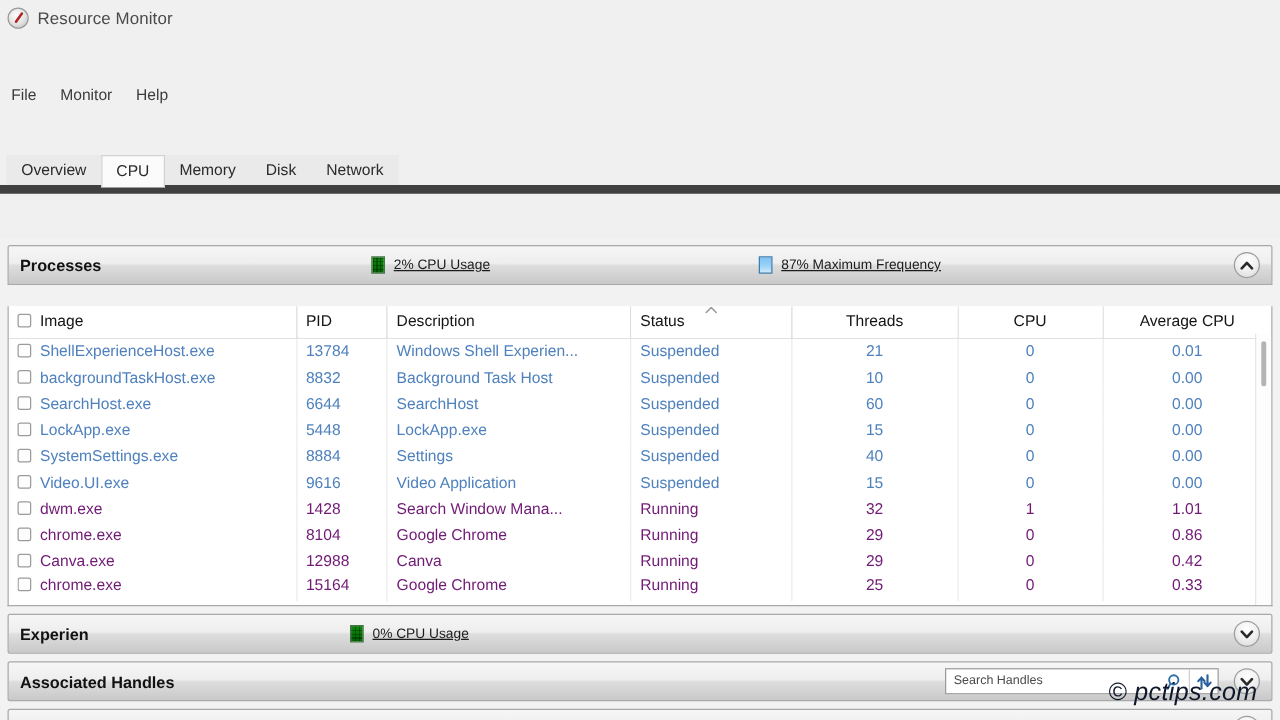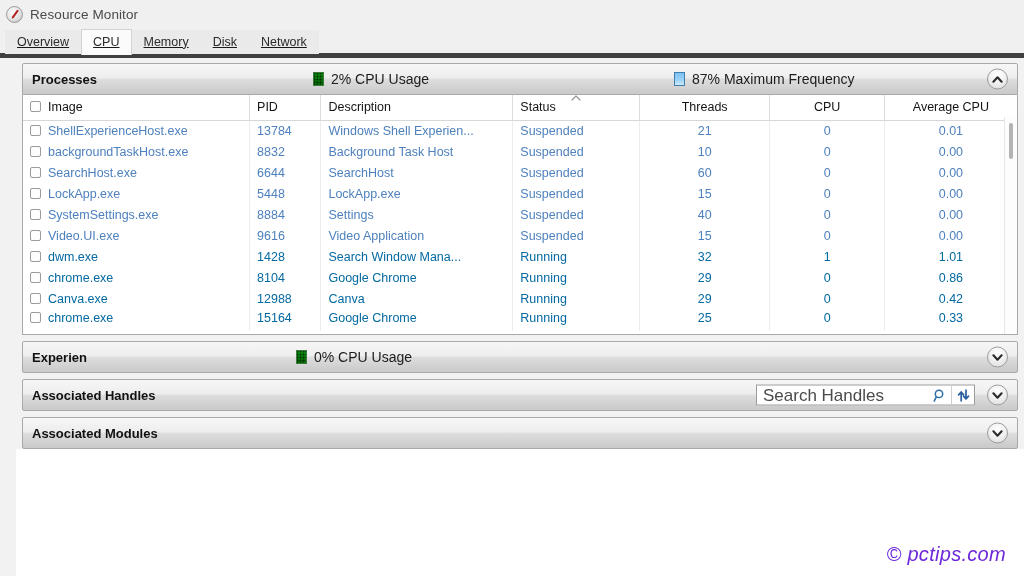--- a/index.html
+++ b/index.html
@@ -19,20 +19,21 @@
   }
 
   
   .window {
     width: 1024px;
     height: 576px;
     position: relative;
     background: #f0f0f0;
     display: flex;
     flex-direction: column;
+    gap: 36px;
   }
 
   .titlebar {
     height: 28px;
     background: #f0f0f0;
     display: flex;
     align-items: center;
     padding-left: 6px;
     flex: 0 0 auto;
   }
@@ -79,26 +80,25 @@
     padding: 2px 10px 2px 0;
     margin-right: 9px;
     cursor: default;
   }
 
   
   .tabstrip {
     height: 25px;
     background: #f0f0f0;
     display: flex;
-    align-items: center;
+    align-items: flex-start;
     padding-left: 5px;
-    border-bottom: 5px solid #404040;
+    border-bottom: 7px solid #404040;
     flex: 0 0 auto;
     position: relative;
-    text-decoration: underline;
   }
   .tab {
     font-size: 12.5px;
     color: #2b2b2b;
     padding: 4px 11px 5px 11px;
     background: #eaeaea;
     border: 1px solid transparent;
     border-bottom: none;
     cursor: default;
     position: relative;
@@ -111,21 +111,21 @@
     padding-top: 5px;
     padding-bottom: 6px;
     z-index: 2;
     top: 1px;
   }
 
   
   .content {
     flex: 1 1 auto;
     background: #f2f2f2;
-    padding: 5px 6px 0 22px;
+    padding: 5px 6px 0 6px;
     box-sizing: border-box;
     display: flex;
     flex-direction: column;
     overflow: hidden;
   }
 
   
   .section-bar {
     height: 32px;
     background: linear-gradient(to bottom, #f6f6f6 0%, #eeeeee 45%, #dddddd 52%, #c9c9c9 100%);
@@ -144,44 +144,45 @@
     color: #111;
     padding-left: 9px;
     white-space: nowrap;
   }
   .stat-group {
     display: flex;
     align-items: center;
     position: absolute;
   }
   .stat-group.cpu { left: 290px; }
-  .stat-group.freq { left: 651px; }
+  .stat-group.freq { left: 600px; }
   .stat-group.services-cpu { left: 273px; }
   .swatch {
     width: 11px;
     height: 14px;
     margin-right: 7px;
     border: 1px solid #6d6d6d;
     box-sizing: border-box;
   }
   .swatch.green {
     background:
       repeating-linear-gradient(to right, rgba(0,0,0,.30) 0 1px, transparent 1px 3px),
       repeating-linear-gradient(to bottom, rgba(0,0,0,.30) 0 1px, transparent 1px 3px),
       linear-gradient(to bottom, #0a8a0a, #046504);
     border-color: #3d7a3d;
   }
   .swatch.blue {
     background: linear-gradient(to bottom, #7ec2f3 0%, #9ed4f8 60%, #cfe9fb 100%);
     border-color: #3f7fae;
   }
   .stat-label {
-    font-size: 14px;
+    font-size: 11px;
     color: #1c1c1c;
     white-space: nowrap;
+    text-decoration: underline;
   }
   .chevron-btn {
     position: absolute;
     right: 9px;
     top: 50%;
     transform: translateY(-50%);
     width: 21px;
     height: 21px;
     border-radius: 50%;
     background: radial-gradient(circle at 50% 30%, #ffffff 0%, #f2f2f2 45%, #d8d8d8 100%);
@@ -199,20 +200,21 @@
     border: 1px solid #a9a9a9;
     border-top: none;
     background: #ffffff;
     flex: 0 0 auto;
     height: 240px;
     display: flex;
     flex-direction: column;
     box-sizing: border-box;
     overflow: hidden;
     position: relative;
+    margin-top: 17px;
   }
   table.proc {
     width: 100%;
     border-collapse: collapse;
     table-layout: fixed;
     font-size: 12.5px;
   }
   table.proc th {
     font-weight: normal;
     font-size: 12.5px;
@@ -257,21 +259,21 @@
     white-space: nowrap;
     overflow: hidden;
     text-overflow: ellipsis;
     height: 21px;
     box-sizing: border-box;
     line-height: 16px;
   }
   table.proc td:last-child { border-right: none; }
   table.proc td.num { text-align: center; }
   tr.suspended td { color: #4e81bd; }
-  tr.running td { color: #0369a1; }
+  tr.running td { color: #701a75; }
   .row-checkbox {
     display: inline-block;
     width: 11px;
     height: 11px;
     border: 1px solid #9b9b9b;
     border-radius: 2px;
     background: #fdfdfd;
     vertical-align: -1px;
     margin-right: 7px;
     box-sizing: border-box;
@@ -325,21 +327,21 @@
     border: 1px solid #9c9c9c;
     box-sizing: border-box;
     display: flex;
     align-items: center;
     padding-left: 6px;
   }
   .searchbox input {
     border: none;
     outline: none;
     font-family: "Liberation Sans", sans-serif;
-    font-size: 17px;
+    font-size: 10px;
     color: #ec4899;
     background: transparent;
     flex: 1 1 auto;
     width: 10px;
     padding: 0;
   }
   .searchbox input::placeholder { color: #4b4b4b; opacity: 1; }
   .icon-btn {
     width: 22px;
     height: 19px;
@@ -351,41 +353,46 @@
   }
   .icon-btn.divided { border-left: 1px solid #cfcfcf; }
 
   
   .watermark {
     position: absolute;
     right: 18px;
     bottom: 10px;
     font-size: 20px;
     font-style: italic;
-    color: #6d28d9;
+    color: #0f172a;
     letter-spacing: .3px;
     font-family: "Liberation Sans", sans-serif;
   }
   .bottom-fill {
     flex: 1 1 auto;
     background: #ffffff;
     margin: 0 -6px;
     position: relative;
   }
 </style>
 </head>
 <body>
 
 <div class="window">
 
   <div class="titlebar">
     <div class="app-icon"></div>
     <div class="title-text">Resource Monitor</div>
   </div>
 
+  <div class="menubar">
+    <div class="menu-item">File</div>
+    <div class="menu-item">Monitor</div>
+    <div class="menu-item">Help</div>
+  </div>
 
   <div class="tabstrip">
     <div class="tab">Overview</div>
     <div class="tab active">CPU</div>
     <div class="tab">Memory</div>
     <div class="tab">Disk</div>
     <div class="tab">Network</div>
   </div>
 
   <div class="content">

